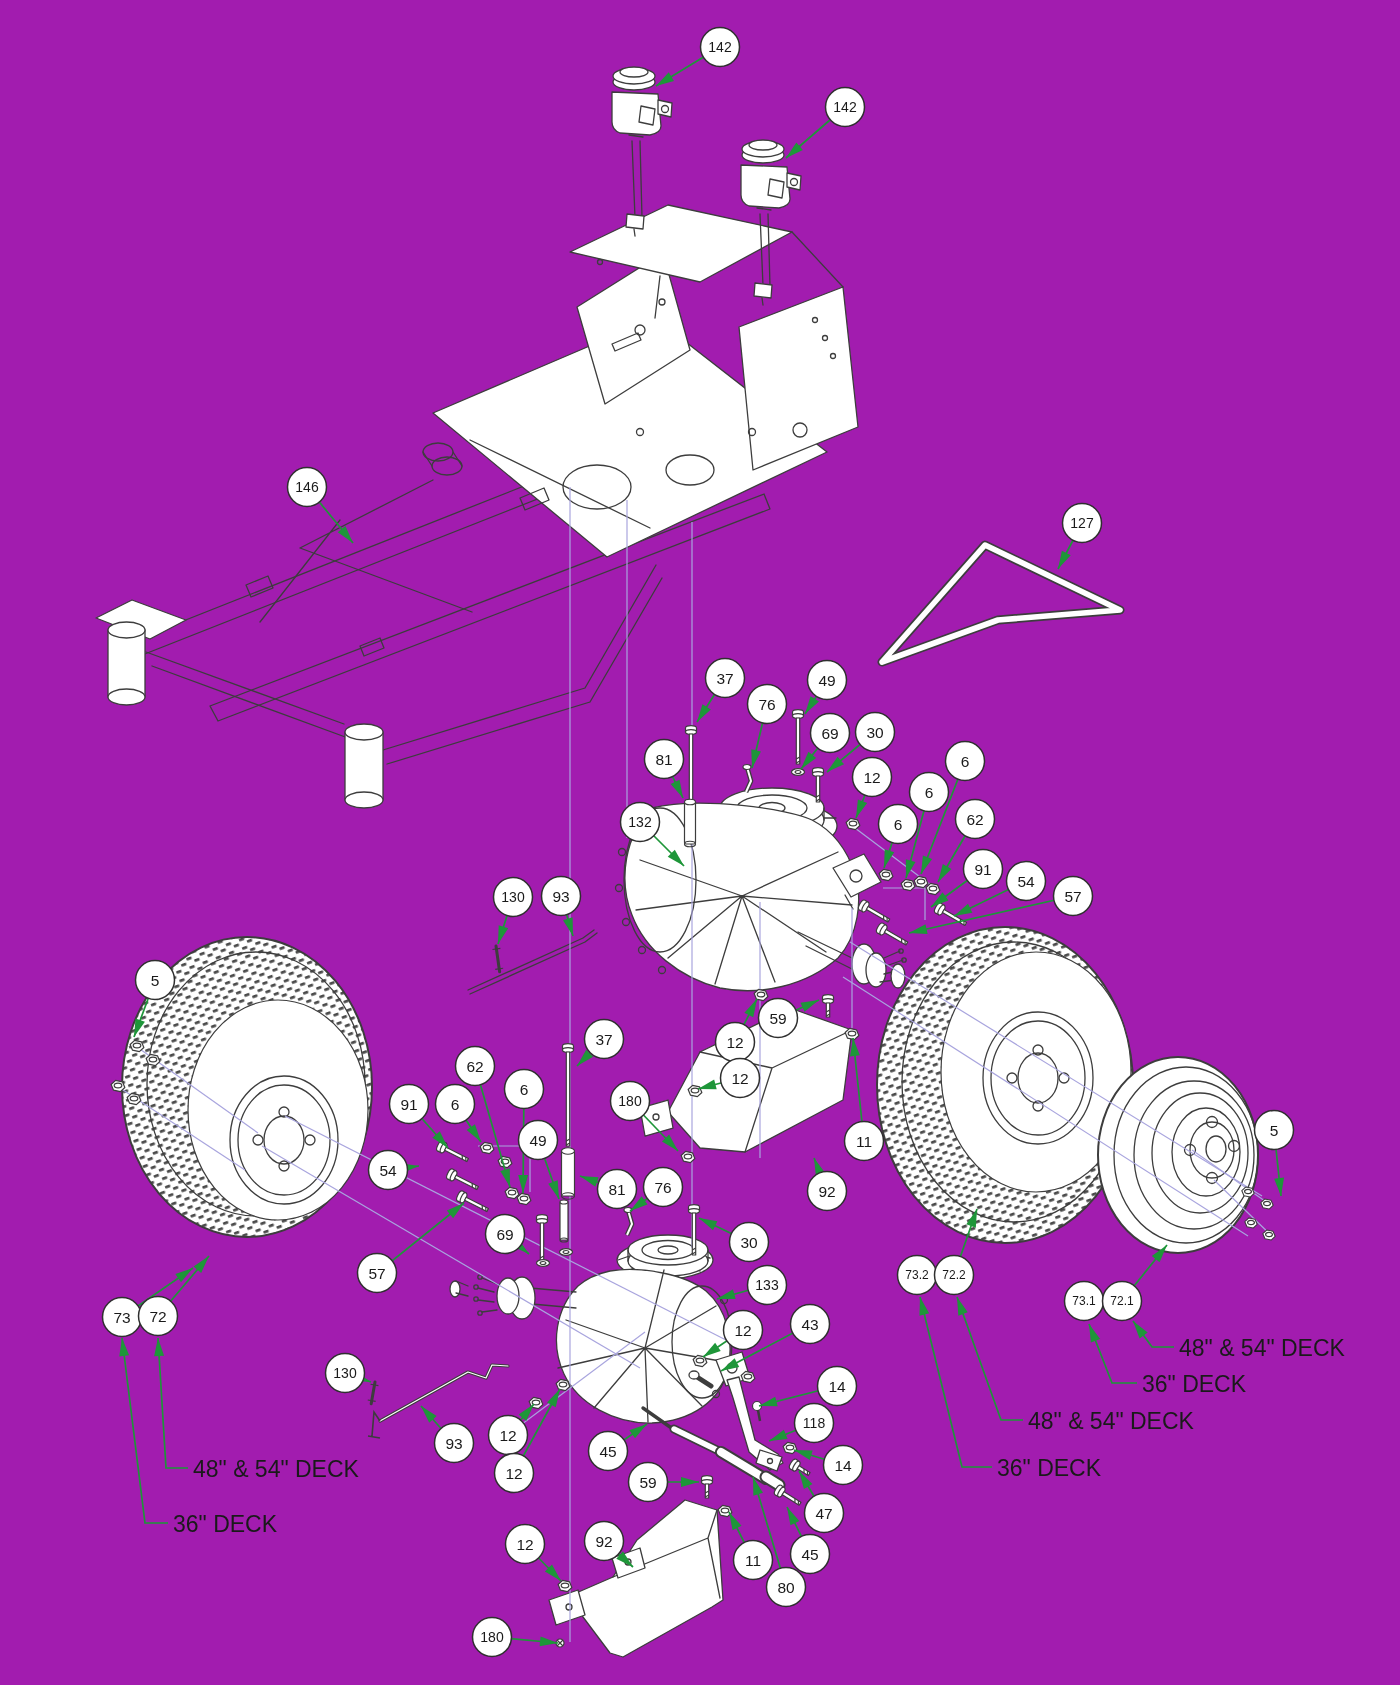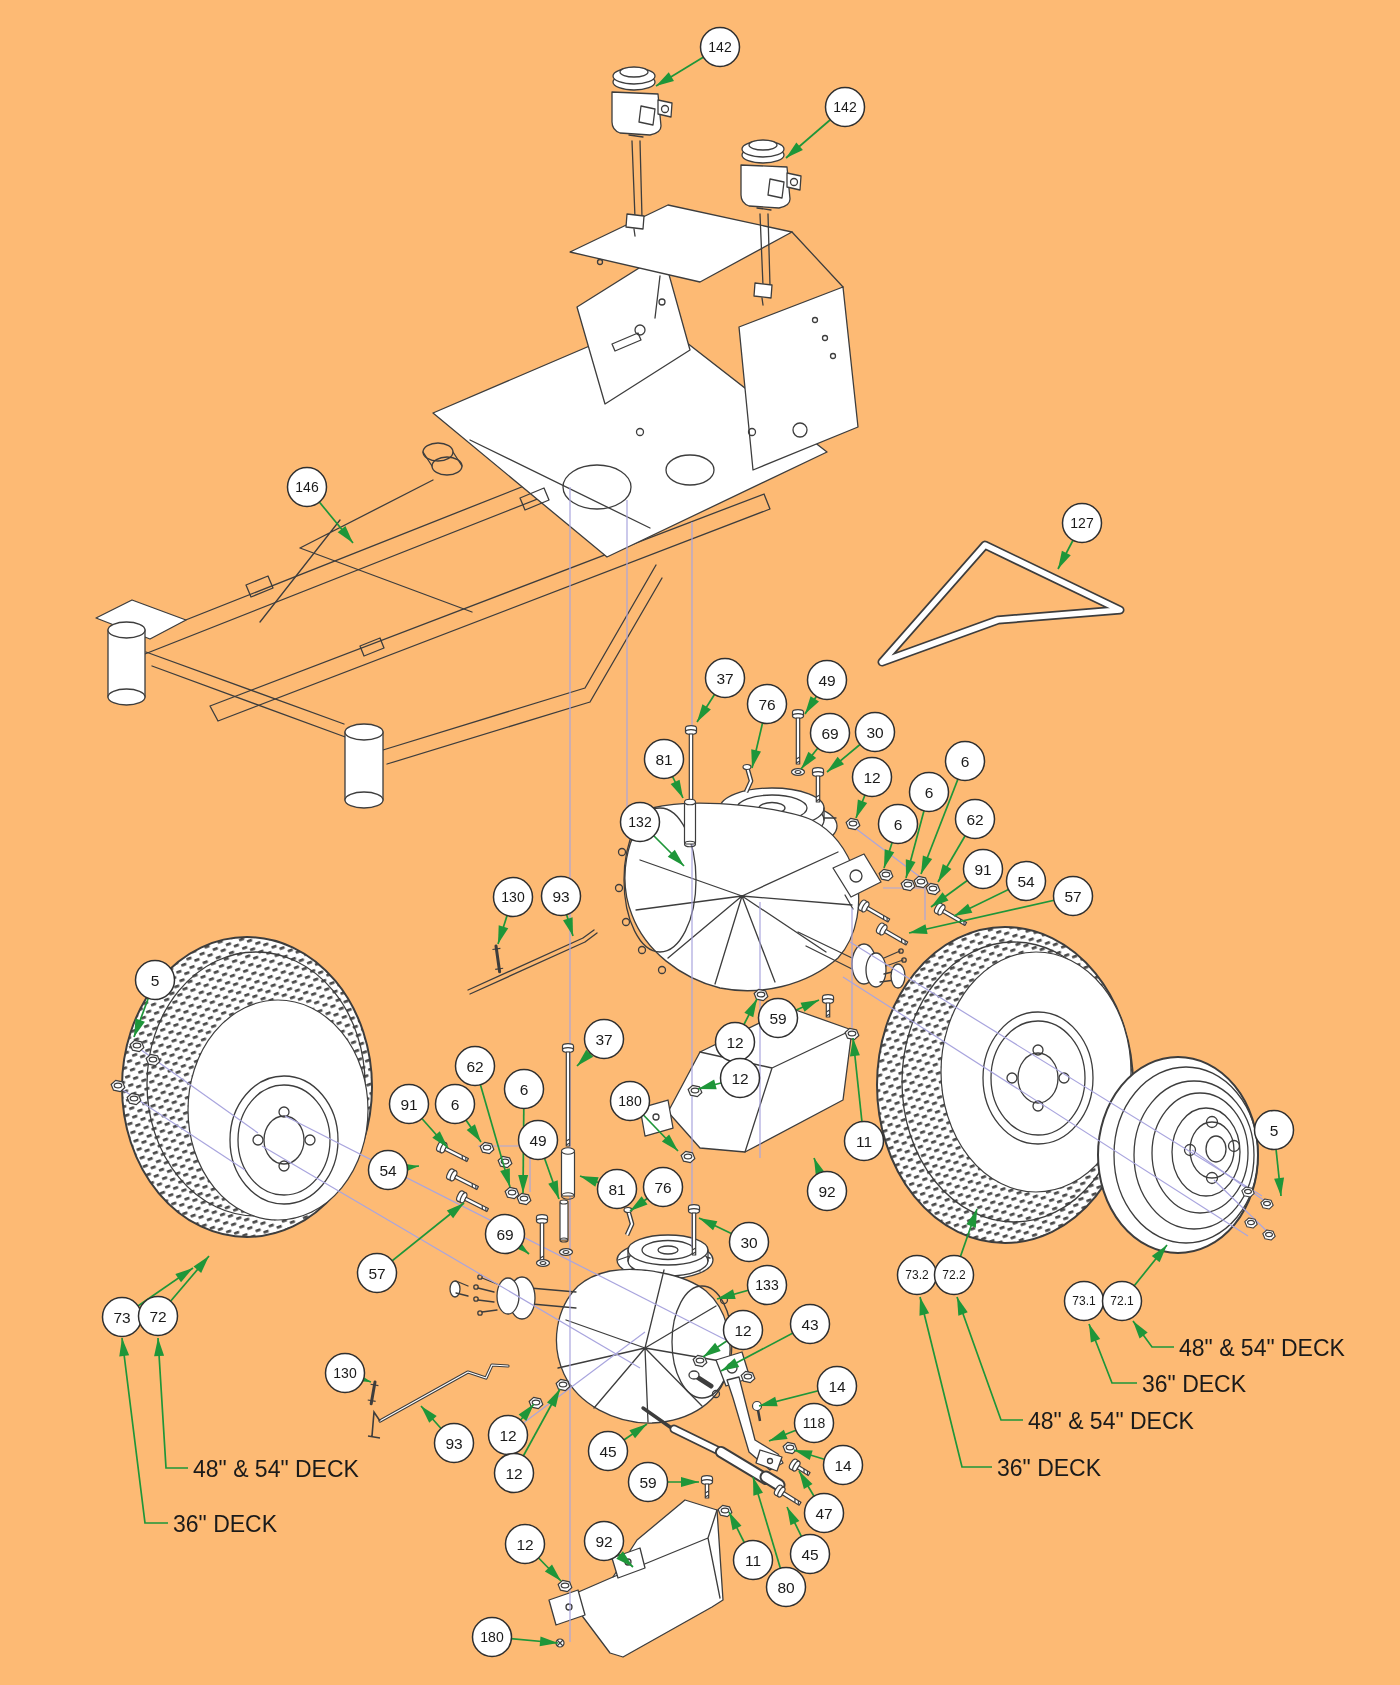--- a/index.html
+++ b/index.html
@@ -1,16 +1,16 @@
 <!DOCTYPE html>
 <html><head>
 <meta charset="utf-8">
 <style>
   html,body{margin:0;padding:0;background:#fff;}
-  .stage{position:relative;width:1400px;height:1685px;background:#fdba74;overflow:hidden;
+  .stage{position:relative;width:1400px;height:1685px;background:#a21caf;overflow:hidden;
          font-family:"Liberation Sans",sans-serif;}
   svg{display:block;}
   .art{stroke:#3d3d3d;fill:none;stroke-width:1.3;stroke-linejoin:round;stroke-linecap:round;}
   .wfill{fill:#ffffff;}
   text{font-family:"Liberation Sans",sans-serif;}
 </style>
 </head>
 <body>
 
 <div class="stage">

